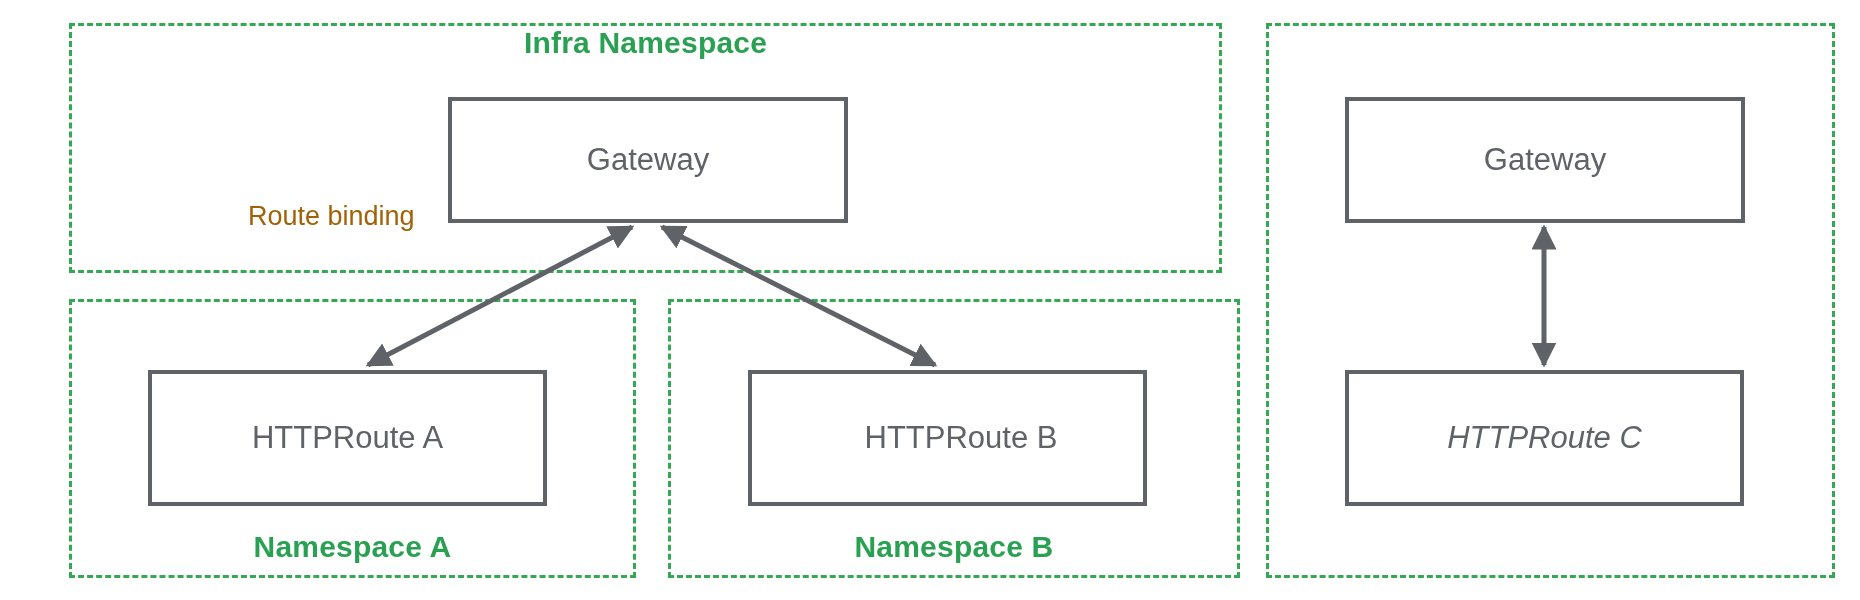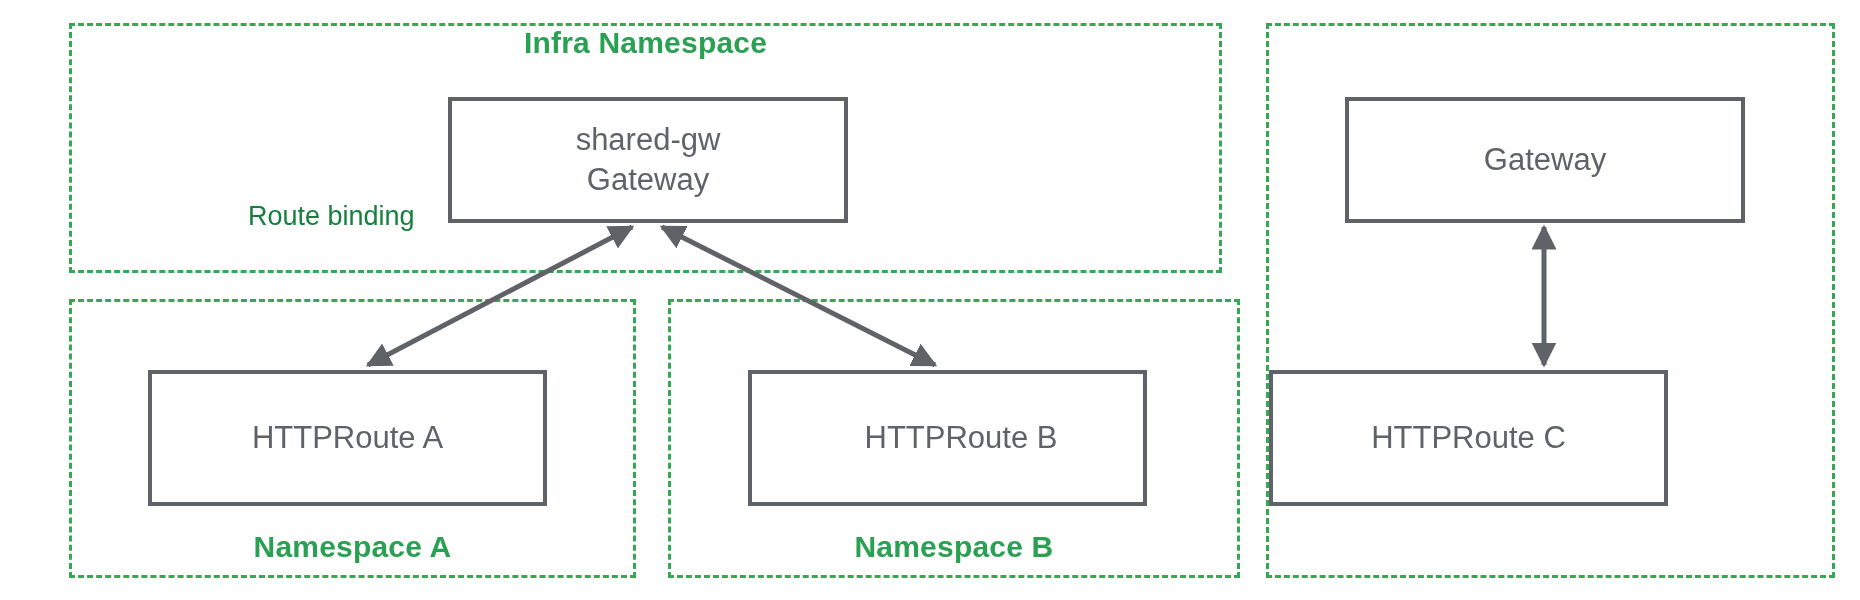--- a/index.html
+++ b/index.html
@@ -54,21 +54,21 @@
     line-height: 1.28;
     font-family: "Liberation Sans", sans-serif;
     text-align: center;
   }
   .node-box span {
     display: block;
     white-space: nowrap;
   }
   .edge-label {
     position: absolute;
-    color: #15803d;
+    color: #a16207;
     font-size: 27px;
     white-space: nowrap;
     font-family: "Liberation Sans", sans-serif;
     background: transparent;
   }
 </style>
 </head>
 <body>
 
 <div id="canvas">
@@ -92,33 +92,32 @@
       </marker>
     </defs>
     <line id="edge-line-edge-a" stroke="#5f6368" stroke-width="5" marker-start="url(#arrow-start)" marker-end="url(#arrow-end)" x1="368" y1="365" x2="632" y2="227"></line>
     <line id="edge-line-edge-b" stroke="#5f6368" stroke-width="5" marker-start="url(#arrow-start)" marker-end="url(#arrow-end)" x1="935" y1="365" x2="662" y2="227"></line>
     <line id="edge-line-edge-c" stroke="#5f6368" stroke-width="5" marker-start="url(#arrow-start)" marker-end="url(#arrow-end)" x1="1544" y1="365" x2="1544" y2="227"></line>
   </svg>
 
   <div class="edge-label" id="edge-label-route-binding" style="left: 248px; top: 201px;">Route binding</div>
 
   <div class="node-box" id="node-shared-gw" style="left: 448px; top: 97px; width: 400px; height: 126px;">
-    <span>shared-gw</span>
     <span>Gateway</span>
   </div>
 
   <div class="node-box" id="node-dedicated-gw" style="left: 1345px; top: 97px; width: 400px; height: 126px;">
     <span>Gateway</span>
   </div>
 
   <div class="node-box" id="node-httproute-a" style="left: 148px; top: 370px; width: 399px; height: 136px; justify-content: center;">
     <span>HTTPRoute A</span>
   </div>
 
   <div class="node-box" id="node-httproute-b" style="left: 748px; top: 370px; width: 399px; height: 136px; padding-left: 27px;">
     <span>HTTPRoute B</span>
   </div>
 
-  <div class="node-box" id="node-httproute-c" style="left: 1269px; top: 370px; width: 399px; height: 136px;">
+  <div class="node-box" id="node-httproute-c" style="left: 1345px; top: 370px; width: 399px; height: 136px; font-style: italic;">
     <span>HTTPRoute C</span>
   </div>
 
 </div>
 
 </body></html>

